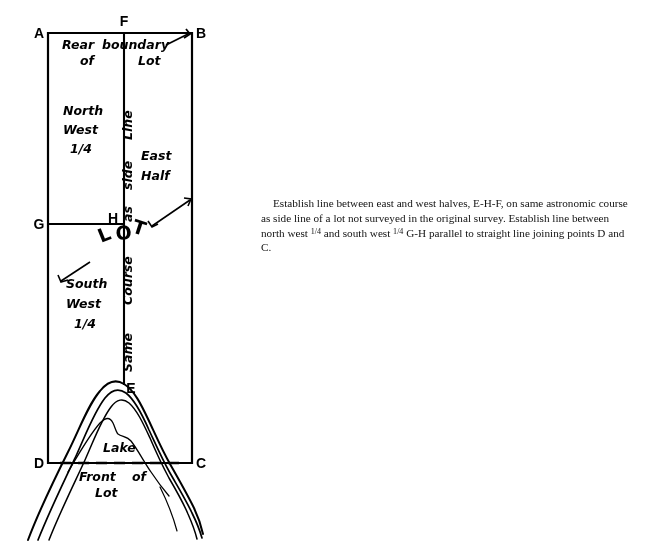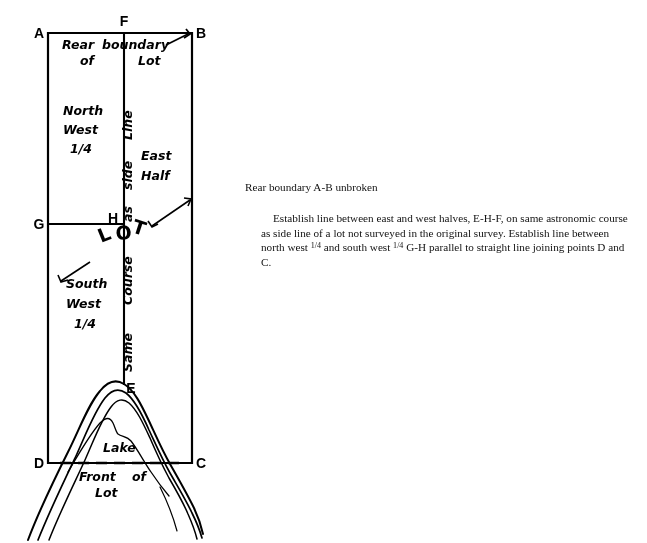--- a/index.html
+++ b/index.html
@@ -185,17 +185,16 @@
       <text class="hand" x="0" y="0" font-size="12.5" transform="translate(132,372) rotate(-90)">Same</text>
       <text class="hand" x="0" y="0" font-size="12.5" transform="translate(132,305) rotate(-90)">Course</text>
       <text class="hand" x="0" y="0" font-size="12.5" transform="translate(132,222) rotate(-90)">as</text>
       <text class="hand" x="0" y="0" font-size="12.5" transform="translate(132,190) rotate(-90)">side</text>
       <text class="hand" x="0" y="0" font-size="12.5" transform="translate(132,140) rotate(-90)">Line</text>
     </g>
 
   </svg>
 
   <div class="notes">
-    <p class="note-line">Rear boundary A-B unbroken</p>
     <p class="note-para"><span>Establish line between east and west halves, E-H-F, on same astronomic course as side line of a lot not surveyed in the original survey. Establish line between north west </span><sup class="frac">1/4</sup><span> and south west </span><sup class="frac">1/4</sup><span> G-H parallel to straight line joining points D and C.</span></p>
   </div>
 
 </div>
 
 </body></html>

